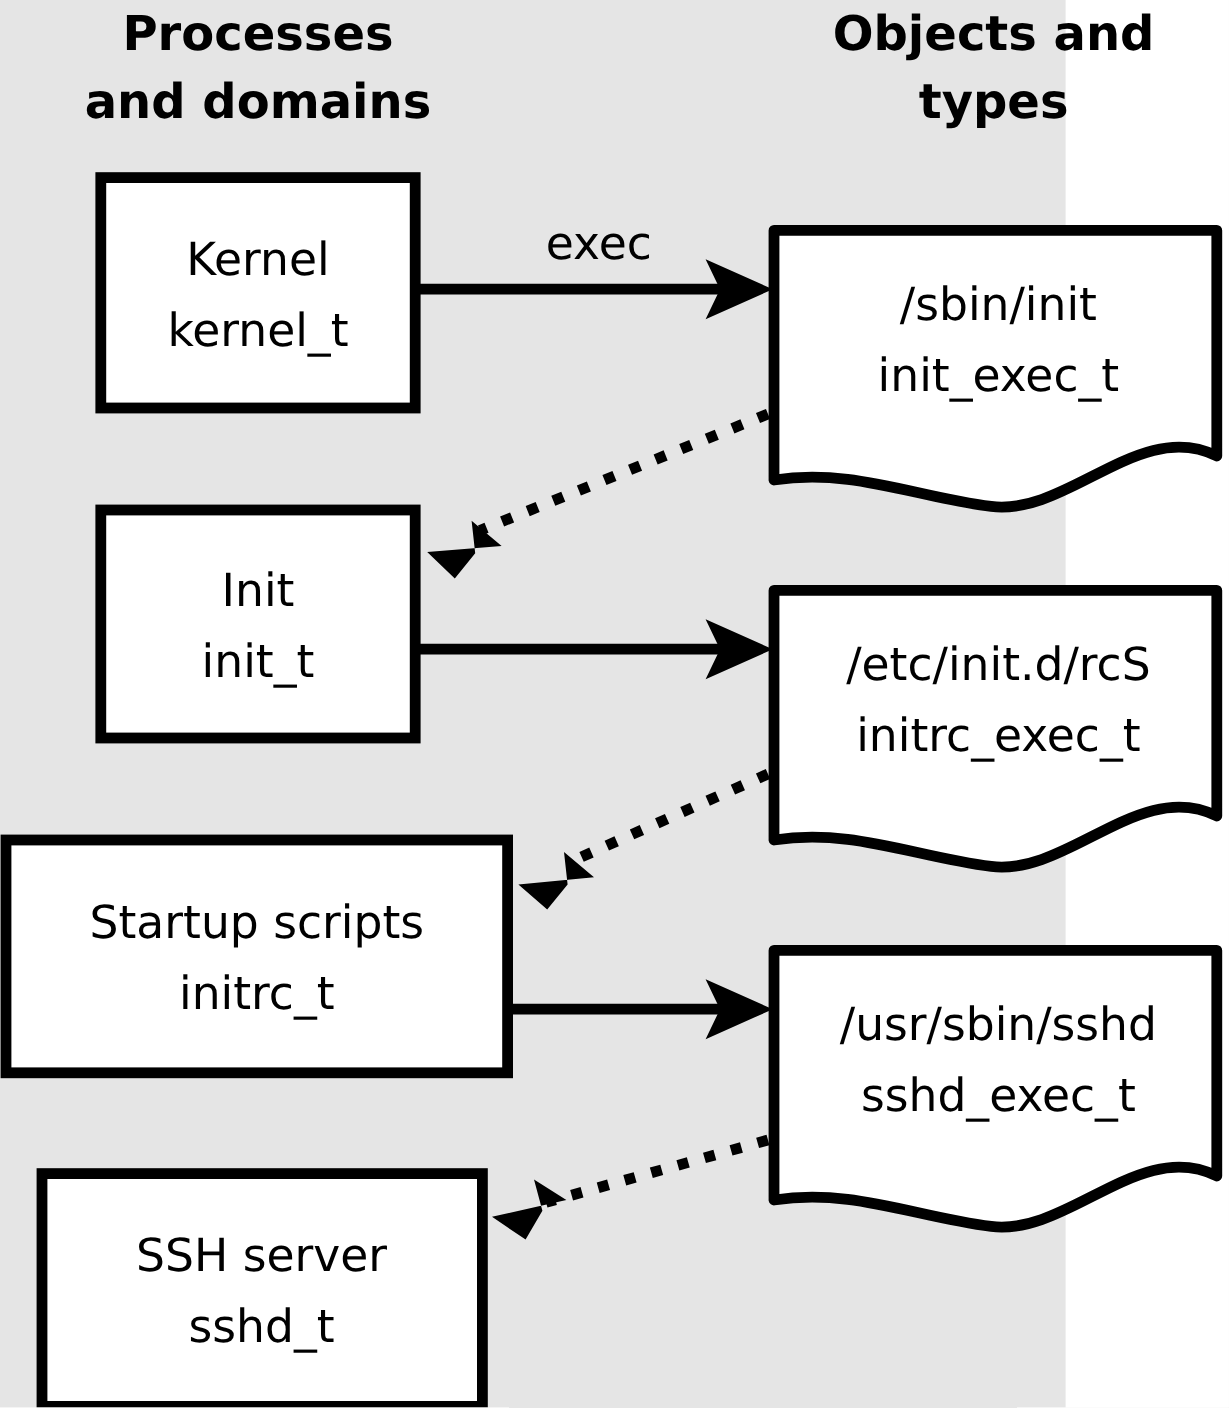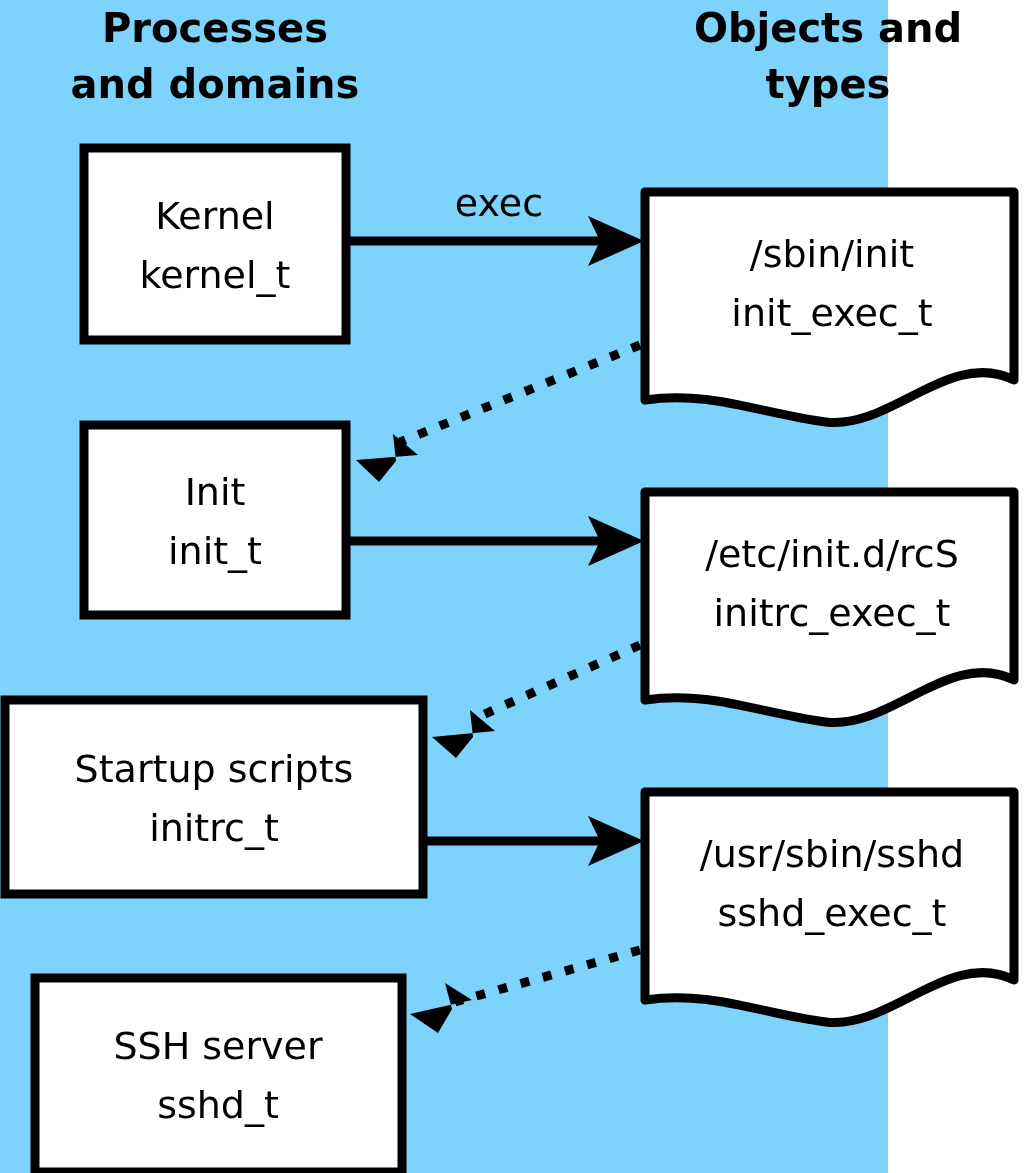--- a/index.html
+++ b/index.html
@@ -10,21 +10,21 @@
   body {
     width: 1024px;
     height: 1173px;
     font-family: "DejaVu Sans", sans-serif;
     overflow: hidden;
   }
   #diagram-root {
     position: relative;
     width: 888px;
     height: 1173px;
-    background: #7dd3fc;
+    background: #e5e5e5;
   }
   svg.canvas {
     position: absolute;
     top: 0;
     left: 0;
     width: 1024px;
     height: 1173px;
     display: block;
   }
   .col-header {

